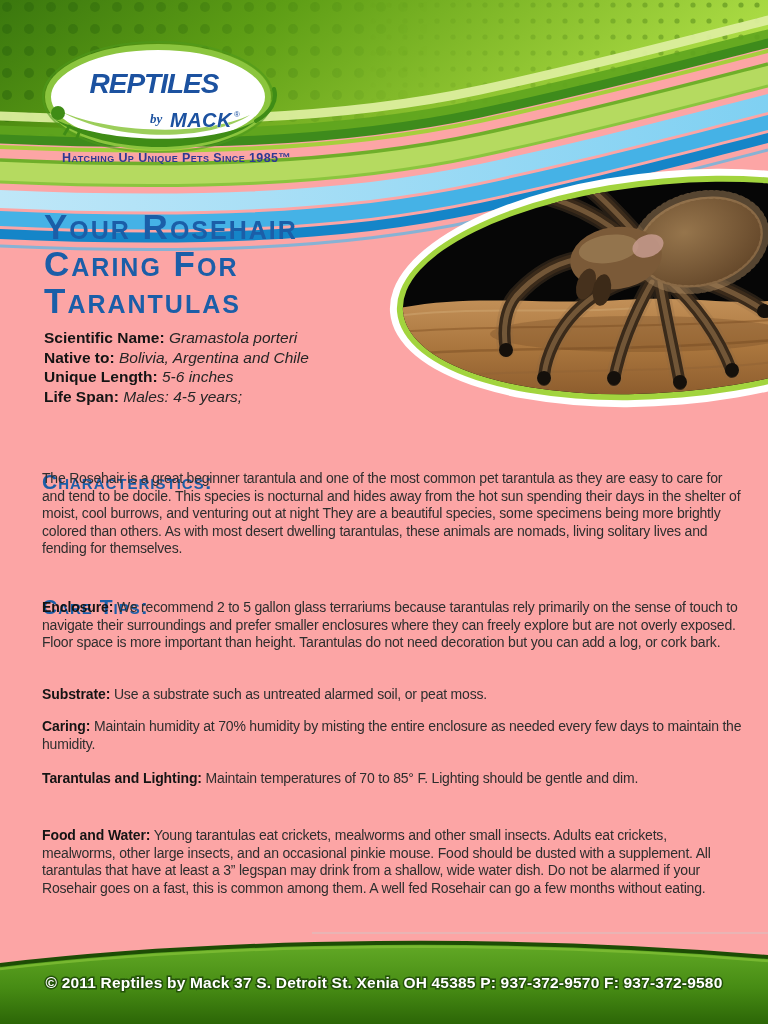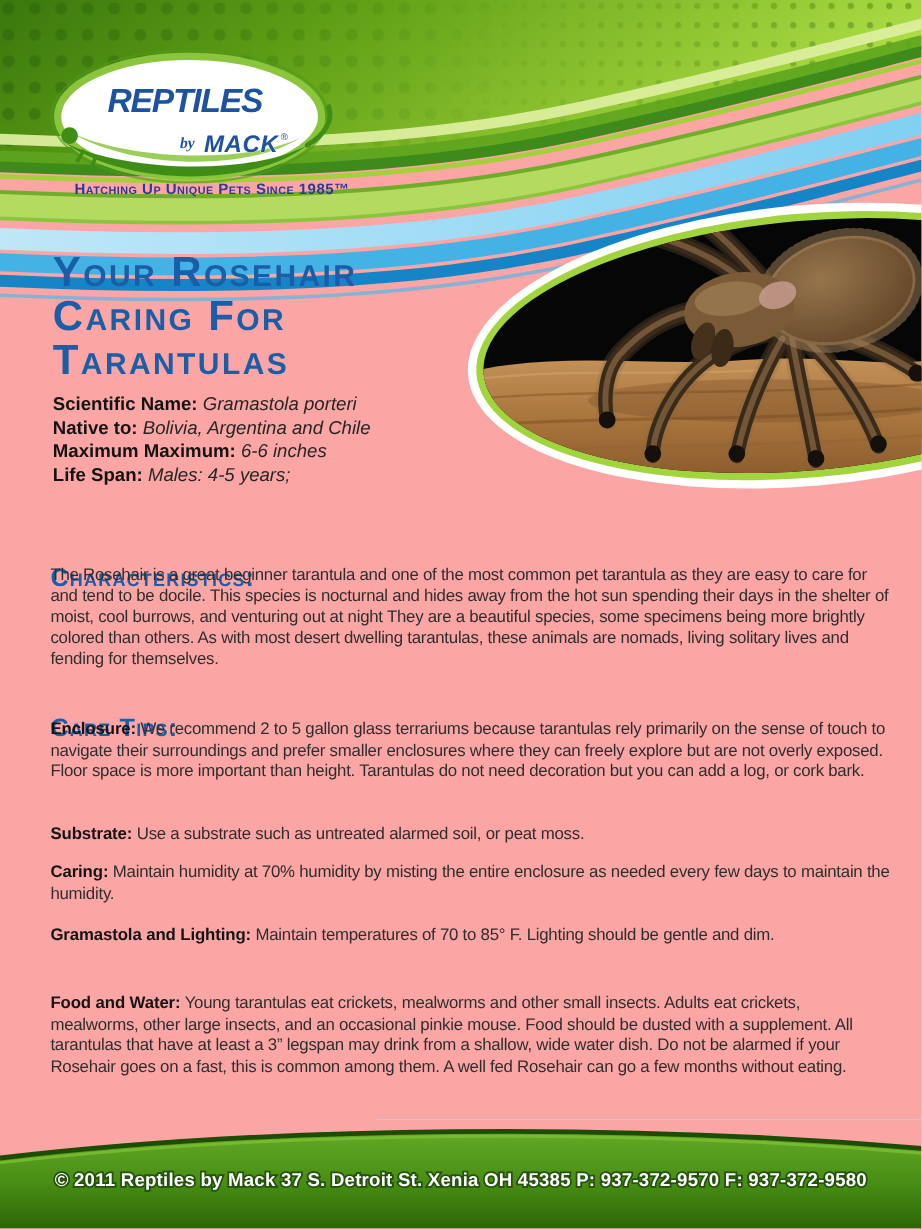--- a/index.html
+++ b/index.html
@@ -225,32 +225,32 @@
 
   <div class="title">
     <div>Your Rosehair</div>
     <div>Caring For</div>
     <div>Tarantulas</div>
   </div>
 
   <div class="facts">
     <div class="fact"><b>Scientific Name:</b> <i>Gramastola porteri</i></div>
     <div class="fact"><b>Native to:</b> <i>Bolivia, Argentina and Chile</i></div>
-    <div class="fact"><b>Maximum Maximum:</b> <i>6-6 inches</i></div>
+    <div class="fact"><b>Unique Length:</b> <i>5-6 inches</i></div>
     <div class="fact"><b>Life Span:</b> <i>Males: 4-5 years;</i></div>
   </div>
 
   <h2 class="sec-heading" id="h-char">Characteristics:</h2>
   <p class="para" id="p-char"><span>The Rosehair is a great beginner tarantula and one of the most common pet tarantula as they are easy to care for and tend to be docile. This species is nocturnal and hides away from the hot sun spending their days in the shelter of moist, cool burrows, and venturing out at night They are a beautiful species, some specimens being more brightly colored than others. As with most desert dwelling tarantulas, these animals are nomads, living solitary lives and fending for themselves.</span></p>
 
   <h2 class="sec-heading" id="h-care">Care Tips:</h2>
   <p class="para" id="p-enclosure"><b>Enclosure:</b> <span>We recommend 2 to 5 gallon glass terrariums because tarantulas rely primarily on the sense of touch to navigate their surroundings and prefer smaller enclosures where they can freely explore but are not overly exposed. Floor space is more important than height. Tarantulas do not need decoration but you can add a log, or cork bark.</span></p>
   <p class="para" id="p-substrate"><b>Substrate:</b> <span>Use a substrate such as untreated alarmed soil, or peat moss.</span></p>
   <p class="para" id="p-habitat"><b>Caring:</b> <span>Maintain humidity at 70% humidity by misting the entire enclosure as needed every few days to maintain the humidity.</span></p>
-  <p class="para" id="p-temperature"><b>Gramastola and Lighting:</b> <span>Maintain temperatures of 70 to 85° F. Lighting should be gentle and dim.</span></p>
+  <p class="para" id="p-temperature"><b>Tarantulas and Lighting:</b> <span>Maintain temperatures of 70 to 85° F. Lighting should be gentle and dim.</span></p>
   <p class="para" id="p-food"><b>Food and Water:</b> <span>Young tarantulas eat crickets, mealworms and other small insects. Adults eat crickets, mealworms, other large insects, and an occasional pinkie mouse. Food should be dusted with a supplement. All tarantulas that have at least a 3” legspan may drink from a shallow, wide water dish. Do not be alarmed if your Rosehair goes on a fast, this is common among them. A well fed Rosehair can go a few months without eating.</span></p>
 
   <svg class="footer-art" width="768" height="104" viewBox="0 0 768 104" aria-hidden="true">
     <defs>
       <linearGradient id="footG" x1="0" y1="0" x2="0" y2="1">
         <stop offset="0" stop-color="#63aa26"></stop>
         <stop offset="0.55" stop-color="#478c14"></stop>
         <stop offset="1" stop-color="#2c6607"></stop>
       </linearGradient>
     </defs>

